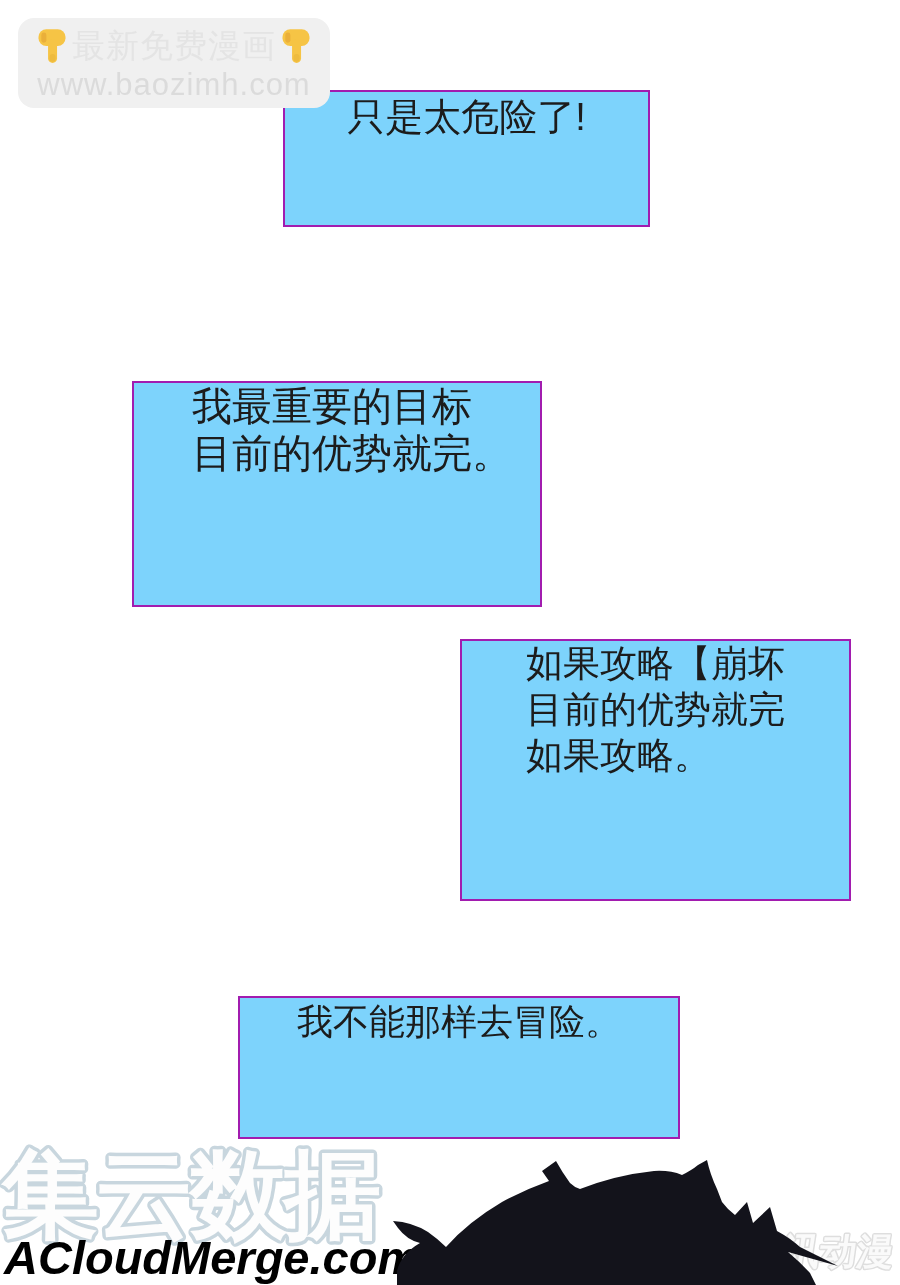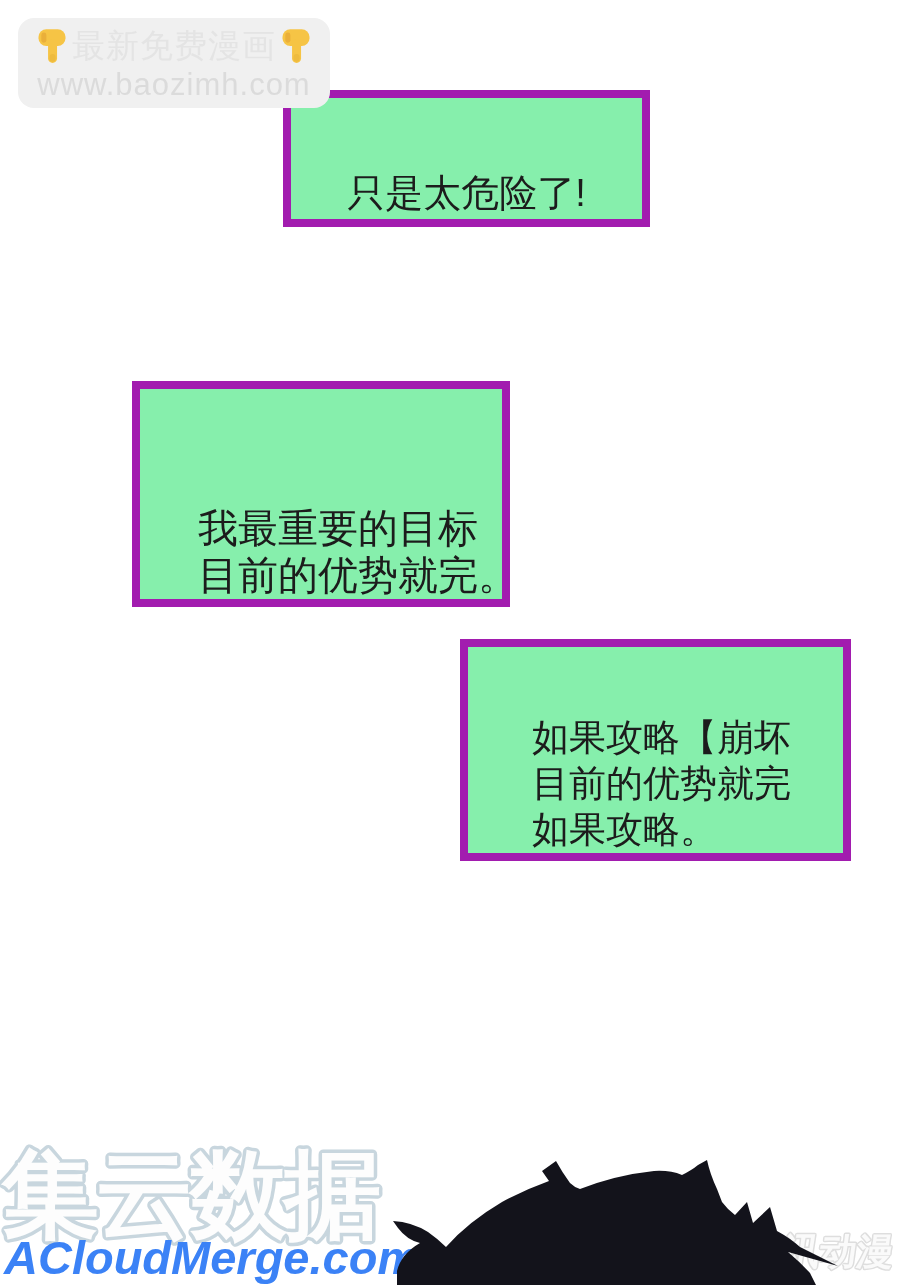--- a/index.html
+++ b/index.html
@@ -6,51 +6,51 @@
   body{
     width:900px;height:1285px;position:relative;overflow:hidden;
     background:#ffffff;
     font-family:"Liberation Sans", sans-serif;
   }
   .page{position:absolute;inset:0;background:#ffffff;}
 
   
   .speech-box{
     position:absolute;box-sizing:border-box;
-    background:#86efac;border:8px solid #a21caf;color:#1c1c1c;
-    display:flex;align-items:flex-end;justify-content:center;
+    background:#7dd3fc;border:2px solid #a21caf;color:#1c1c1c;
+    display:flex;align-items:flex-start;justify-content:center;
     z-index:2;
   }
   .box-text{text-align:center;}
   .tline{display:block;white-space:nowrap;}
 
   #box1{left:283px;top:90px;width:367px;height:137px;font-size:38px;}
-  #box2{left:132px;top:381px;width:378px;height:226px;font-size:40px;justify-content:flex-start;}
+  #box2{left:132px;top:381px;width:410px;height:226px;font-size:40px;justify-content:flex-start;}
   #box2 .box-text{text-align:left;padding-left:58px;line-height:47px;}
-  #box3{left:460px;top:639px;width:391px;height:222px;font-size:37px;justify-content:flex-start;}
+  #box3{left:460px;top:639px;width:391px;height:262px;font-size:37px;justify-content:flex-start;}
   #box3 .box-text{text-align:left;padding-left:64px;line-height:46px;}
   #box4{left:238px;top:996px;width:442px;height:143px;font-size:36px;}
 
   
   #badge{
     position:absolute;left:18px;top:18px;width:312px;height:90px;
     background:#f0f0f0;border-radius:16px;z-index:10;
     display:flex;flex-direction:column;align-items:center;justify-content:center;
   }
   .badge-row{display:flex;align-items:center;gap:2px;height:46px;}
   .badge-title{font-size:33px;font-weight:500;color:#e4e4e4;letter-spacing:1px;white-space:nowrap;}
   .badge-url{font-size:31px;font-weight:400;color:#dbdbdb;letter-spacing:1px;white-space:nowrap;margin-top:-2px;}
   .hand{width:36px;height:40px;flex:0 0 auto;}
 
   
   #wm-cloud{position:absolute;left:0px;top:1138px;z-index:2;}
   #wm-url{
     position:absolute;left:4px;top:1230px;z-index:2;
     font-size:47px;font-weight:bold;font-style:italic;
-    color:#3b82f6;white-space:nowrap;
+    color:#000000;white-space:nowrap;
   }
   #wm-publisher{position:absolute;left:738px;top:1224px;z-index:2;}
 
   
   #hair{position:absolute;left:0;top:0;z-index:3;pointer-events:none;}
 </style>
 </head>
 <body>
 
 <div class="page">
@@ -69,20 +69,25 @@
   </div>
 
   <div class="speech-box" id="box3">
     <div class="box-text">
       <span class="tline">如果攻略【崩坏</span>
       <span class="tline">目前的优势就完</span>
       <span class="tline">如果攻略。</span>
     </div>
   </div>
 
+  <div class="speech-box" id="box4">
+    <div class="box-text">
+      <span class="tline">我不能那样去冒险。</span>
+    </div>
+  </div>
 
   <div id="badge">
     <div class="badge-row">
       <svg class="hand" viewBox="0 0 32 34" aria-hidden="true">
         <g fill="#f6c445">
           <rect x="4" y="2" width="24" height="15" rx="7"></rect>
           <rect x="12.5" y="11" width="8" height="21" rx="4"></rect>
         </g>
         <rect x="6.5" y="5" width="4.5" height="9" rx="2.2" fill="#eaaf3a"></rect>
         <rect x="13.8" y="24" width="5.4" height="7" rx="2.6" fill="#eebb3e"></rect>

